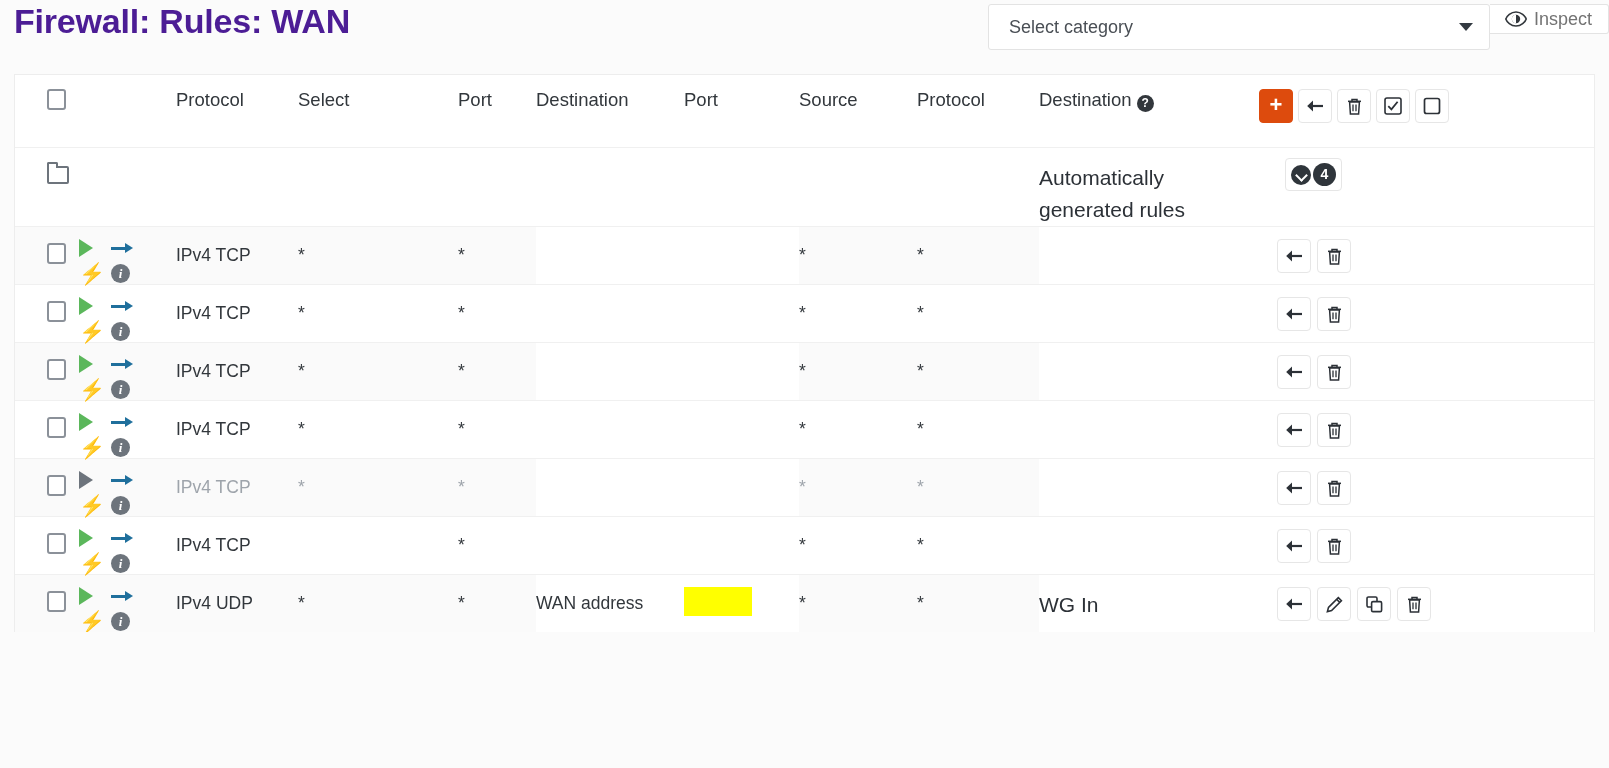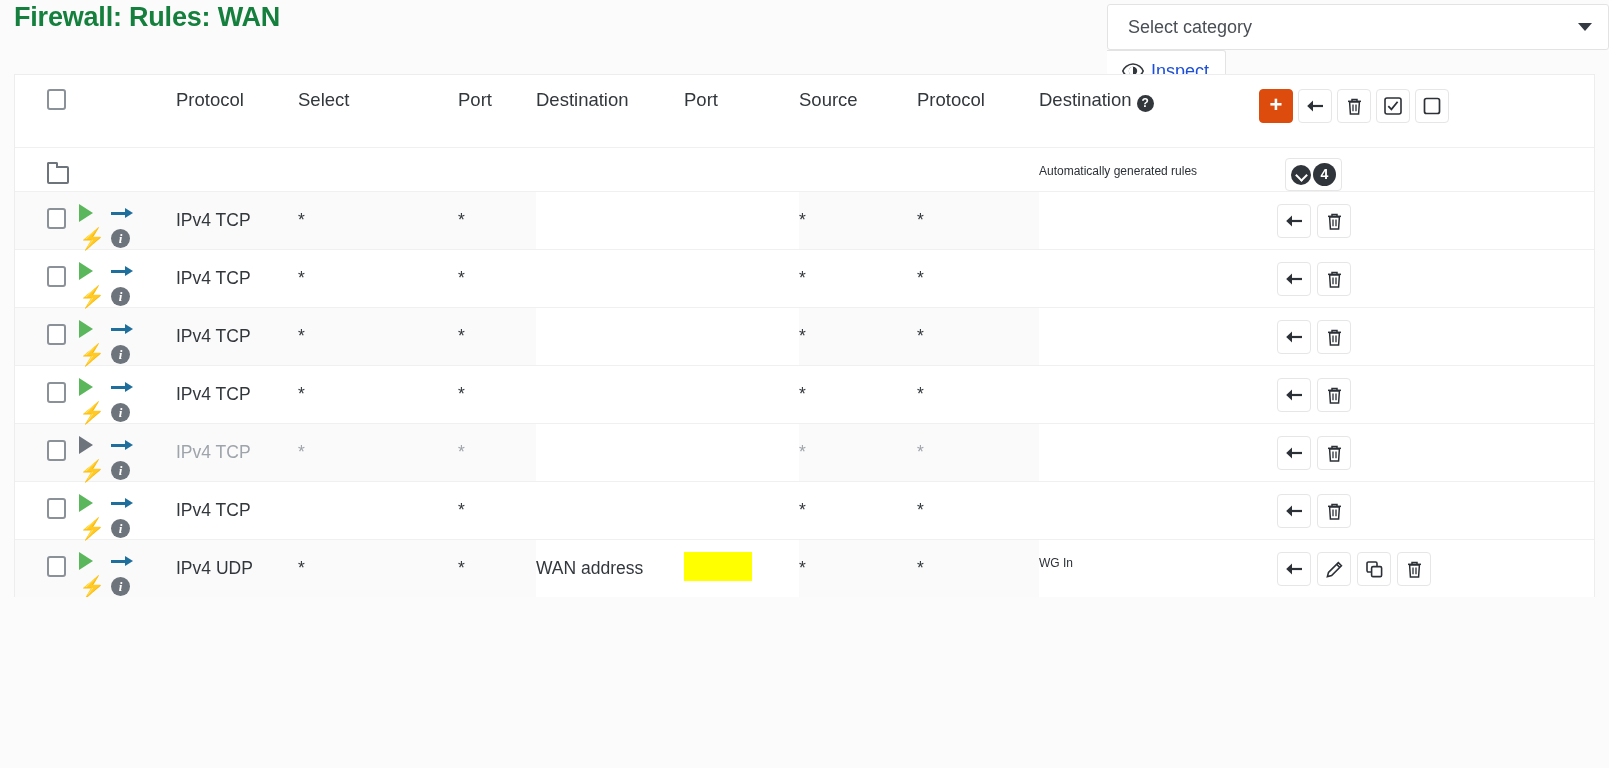--- a/index.html
+++ b/index.html
@@ -18,34 +18,33 @@
   
   .page-header {
     position: relative;
     height: 57px;
     display: flex;
     align-items: flex-start;
     justify-content: space-between;
     padding: 0;
   }
   .page-title {
-    font-size: 27px;
+    font-size: 34px;
     font-weight: 700;
     letter-spacing: -0.2px;
-    color: #15803d;
+    color: #4c1d95;
     margin: 2px 0 0 14px;
     white-space: nowrap;
   }
   .header-controls {
     display: flex;
     align-items: flex-start;
     gap: 0;
     margin-right: 0px;
     padding-top: 4px;
-    flex-direction: column;
   }
   .category-select {
     width: 502px;
     height: 46px;
     box-sizing: border-box;
     border: 1px solid #e3e3e3;
     border-radius: 3px;
     background: #ffffff;
     display: flex;
     align-items: center;
@@ -54,32 +53,32 @@
     font-size: 18px;
     color: #4a4f55;
   }
   .caret-down {
     width: 0; height: 0;
     border-left: 7px solid transparent;
     border-right: 7px solid transparent;
     border-top: 8px solid #333a41;
   }
   .inspect-btn {
-    height: 42px;
+    height: 30px;
     box-sizing: border-box;
     border: 1px solid #e3e3e3;
     border-left: none;
     border-radius: 0 3px 3px 0;
     background: #ffffff;
     display: flex;
     align-items: center;
     gap: 7px;
     padding: 0 16px 0 15px;
     font-size: 18px;
-    color: #1d4ed8;
+    color: #737373;
     cursor: pointer;
     white-space: nowrap;
     justify-content: flex-end;
   }
 
   
   .table-panel {
     position: relative;
     margin: 17px 14px 0 14px;
     background: #ffffff;
@@ -319,21 +318,21 @@
   }
 
   .hl-yellow {
     display: inline-block;
     width: 68px;
     height: 29px;
     background: #ffff00;
     margin-top: 12px;
   }
 
-  .desc-cell { padding-top: 14px; font-size: 12px; line-height: 1.53; }
+  .desc-cell { padding-top: 14px; font-size: 21px; line-height: 1.53; }
 </style>
 </head>
 <body>
 
 <div class="page-header">
   <div class="page-title">Firewall: Rules: WAN</div>
 
   <div class="header-controls">
     <div class="category-select">
       <span>Select category</span>

